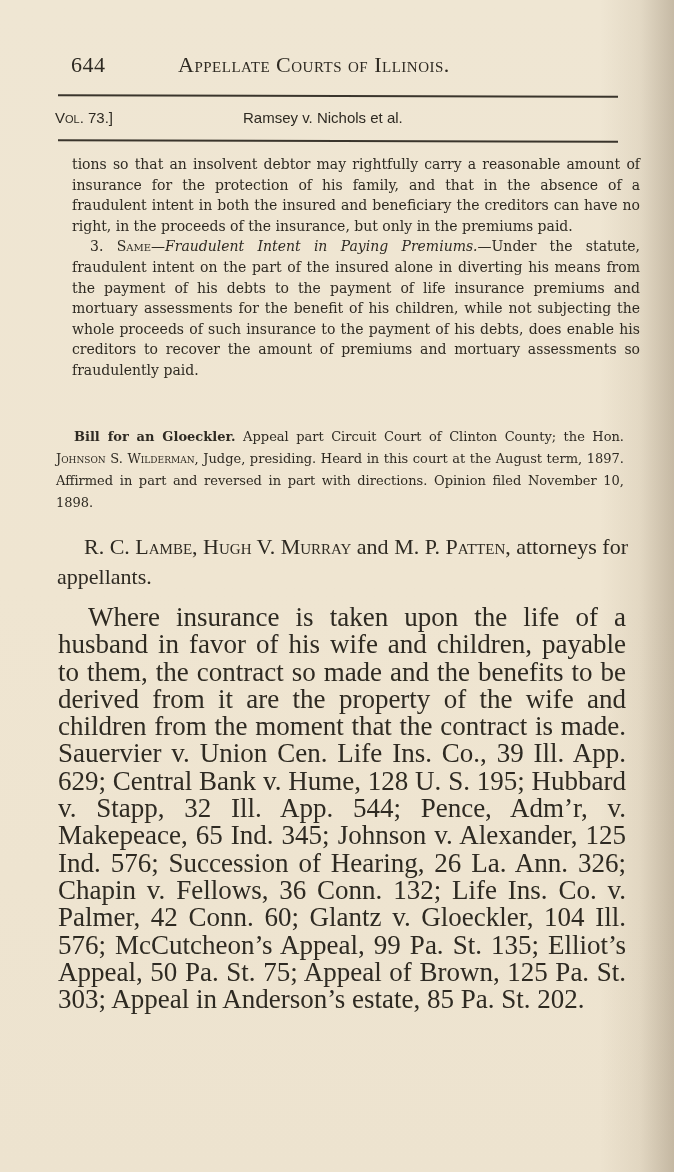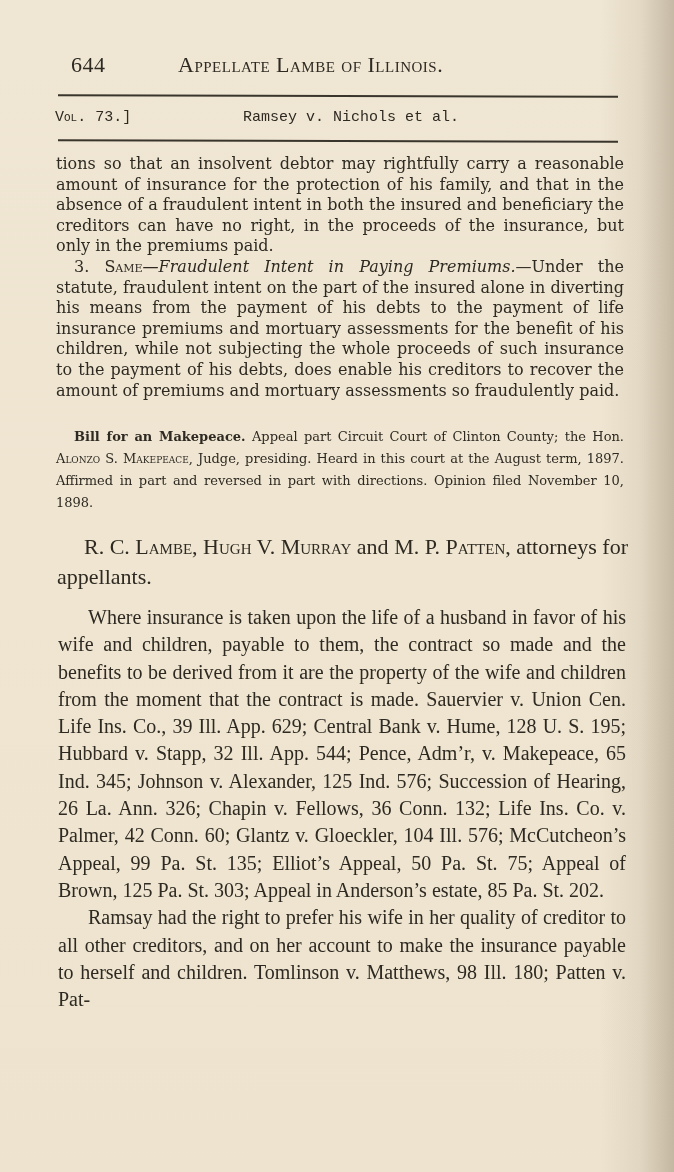--- a/index.html
+++ b/index.html
@@ -24,83 +24,82 @@
     .page-num { position: absolute; left: 0; top: 0; margin-left: 16px; }
     .running-title { position: absolute; left: 123px; top: 0; font-variant: small-caps; }
     .rule {
       position: absolute; left: 58px; width: 560px; height: 1.5px; background: #3a352c;
       transform: skewY(0.15deg);
     }
     .rule.r1 { top: 95px; }
     .rule.r2 { top: 140px; }
     .vol-line {
       position: absolute; left: 55px; top: 109px;
-      font-family: Liberation Mono, monospace; font-size: 15px;
+      font-family: Liberation Sans, sans-serif; font-size: 15px;
     }
     .vol { font-variant: small-caps; }
     .case-title { position: absolute; left: 188px; top: 0; white-space: nowrap; }
     .headnote {
-      position: absolute; left: 56px; top: 154px; width: 568px;
-      font-family: "DejaVu Serif", serif; font-size: 16px; line-height: 20.6px;
+      position: absolute; left: 72px; top: 154px; width: 568px;
+      font-family: "DejaVu Serif", serif; font-size: 14px; line-height: 20.6px;
       text-align: justify;
     }
     .headnote p { margin: 0; }
     .indent { text-indent: 18px; }
     .sc { font-variant: small-caps; text-align: right; }
     .it { font-style: italic; }
     .bold { font-weight: bold; }
     .statement {
       position: absolute; left: 56px; top: 426px; width: 568px;
       font-family: "DejaVu Serif", serif; font-size: 13px; line-height: 22px;
       text-align: justify;
     }
     .statement p { margin: 0; text-indent: 18px; }
     .attorneys {
       position: absolute; left: 57px; top: 532px; width: 580px;
       font-family: "Liberation Serif", serif; font-size: 22px; line-height: 30px;
     }
     .attorneys p { margin: 0; text-indent: 27px; }
     .brief {
       position: absolute; left: 58px; top: 604px; width: 568px;
-      font-family: "Liberation Serif", serif; font-size: 20px; line-height: 27.3px;
+      font-family: "Liberation Serif", serif; font-size: 27px; line-height: 27.3px;
       text-align: justify; text-align-last: auto;
     }
     .brief p { margin: 0; text-indent: 30px; }
     .brief p.next { margin-top: 0; }
   </style>
 </head>
 <body>
 
 <div class="page">
 
   <div class="running-head">
     <span class="page-num">644</span>
-    <span class="running-title">Appellate Lambe of Illinois.</span>
+    <span class="running-title">Appellate Courts of Illinois.</span>
   </div>
 
   <div class="rule r1"></div>
 
   <div class="vol-line">
     <span class="vol">Vol. 73.]</span>
     <span class="case-title">Ramsey v. Nichols et al.</span>
   </div>
 
   <div class="rule r2"></div>
 
   <div class="headnote">
     <p>tions so that an insolvent debtor may rightfully carry a reasonable amount of insurance for the protection of his family, and that in the absence of a fraudulent intent in both the insured and beneficiary the creditors can have no right, in the proceeds of the insurance, but only in the premiums paid.</p>
     <p class="indent"><span>3.</span> <span class="sc">Same</span><span class="it">—Fraudulent Intent in Paying Premiums.</span><span>—Under the statute, fraudulent intent on the part of the insured alone in diverting his means from the payment of his debts to the payment of life insurance premiums and mortuary assessments for the benefit of his children, while not subjecting the whole proceeds of such insurance to the payment of his debts, does enable his creditors to recover the amount of premiums and mortuary assessments so fraudulently paid.</span></p>
   </div>
 
   <div class="statement">
-    <p><span class="bold">Bill for an Makepeace.</span><span> Appeal part Circuit Court of Clinton County; the Hon. </span><span class="sc">Alonzo S. Makepeace</span><span>, Judge, presiding. Heard in this court at the August term, 1897. Affirmed in part and reversed in part with directions. Opinion filed November 10, 1898.</span></p>
+    <p><span class="bold">Bill for an Gloeckler.</span><span> Appeal part Circuit Court of Clinton County; the Hon. </span><span class="sc">Johnson S. Wilderman</span><span>, Judge, presiding. Heard in this court at the August term, 1897. Affirmed in part and reversed in part with directions. Opinion filed November 10, 1898.</span></p>
   </div>
 
   <div class="attorneys">
     <p><span class="sc">R. C. Lambe, Hugh V. Murray</span><span> and </span><span class="sc">M. P. Patten</span><span>, attorneys for appellants.</span></p>
   </div>
 
   <div class="brief">
     <p>Where insurance is taken upon the life of a husband in favor of his wife and children, payable to them, the contract so made and the benefits to be derived from it are the property of the wife and children from the moment that the contract is made. Sauervier v. Union Cen. Life Ins. Co., 39 Ill. App. 629; Central Bank v. Hume, 128 U. S. 195; Hubbard v. Stapp, 32 Ill. App. 544; Pence, Adm’r, v. Makepeace, 65 Ind. 345; Johnson v. Alexander, 125 Ind. 576; Succession of Hearing, 26 La. Ann. 326; Chapin v. Fellows, 36 Conn. 132; Life Ins. Co. v. Palmer, 42 Conn. 60; Glantz v. Gloeckler, 104 Ill. 576; McCutcheon’s Appeal, 99 Pa. St. 135; Elliot’s Appeal, 50 Pa. St. 75; Appeal of Brown, 125 Pa. St. 303; Appeal in Anderson’s estate, 85 Pa. St. 202.</p>
-    <p class="next">Ramsay had the right to prefer his wife in her quality of creditor to all other creditors, and on her account to make the insurance payable to herself and children. Tomlinson v. Matthews, 98 Ill. 180; Patten v. Pat-</p>
   </div>
 
 </div>
 
 </body></html>

